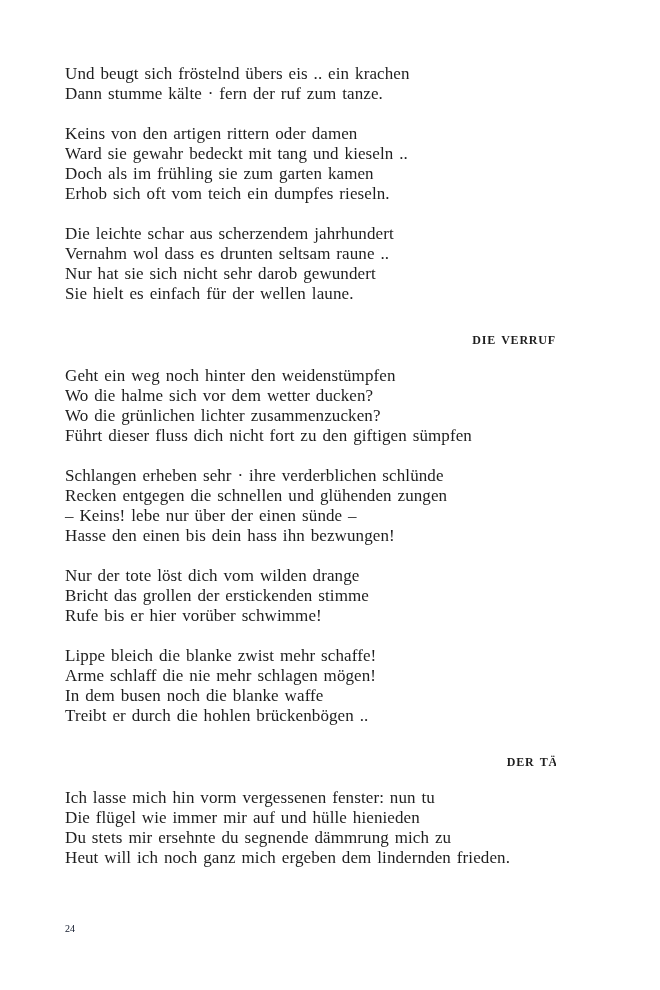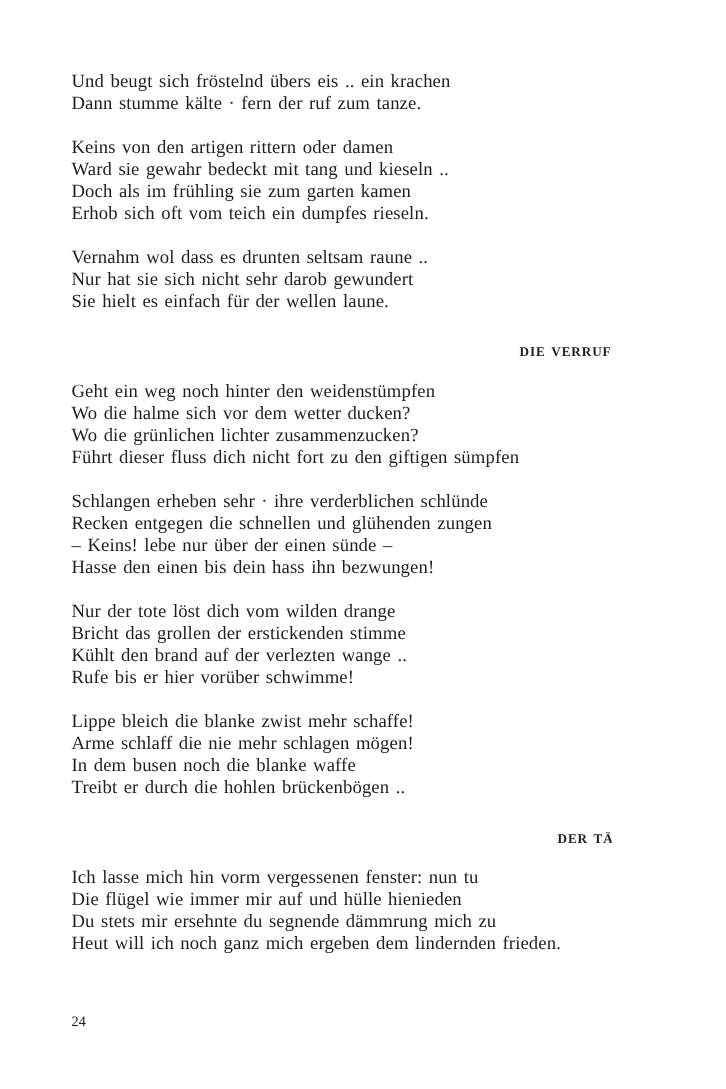--- a/index.html
+++ b/index.html
@@ -36,62 +36,62 @@
     margin: 26px 0 16px 0;
     text-align: right;
     font-weight: bold;
     font-size: 12px;
     letter-spacing: 0.8px;
   }
   .page-number {
     position: absolute;
     left: 65px;
     top: 921px;
-    font-size: 13px;
+    font-size: 10px;
     line-height: 16px;
     color: #0f172a;
   }
 </style>
 </head>
 <body>
 
 <div class="page">
   <div class="text-block" id="poem-text">
       <div class="stanza">
         <div class="line">Und beugt sich fröstelnd übers eis .. ein krachen</div>
         <div class="line">Dann stumme kälte · fern der ruf zum tanze.</div>
       </div>
       <div class="stanza">
         <div class="line">Keins von den artigen rittern oder damen</div>
         <div class="line">Ward sie gewahr bedeckt mit tang und kieseln ..</div>
         <div class="line">Doch als im frühling sie zum garten kamen</div>
         <div class="line">Erhob sich oft vom teich ein dumpfes rieseln.</div>
       </div>
       <div class="stanza">
+        <div class="line">Die leichte schar aus scherzendem jahrhundert</div>
         <div class="line">Vernahm wol dass es drunten seltsam raune ..</div>
         <div class="line">Nur hat sie sich nicht sehr darob gewundert</div>
         <div class="line">Sie hielt es einfach für der wellen laune.</div>
       </div>
       <div class="poem-heading">DIE VERRUFUNG</div>
       <div class="stanza">
         <div class="line">Geht ein weg noch hinter den weidenstümpfen</div>
         <div class="line">Wo die halme sich vor dem wetter ducken?</div>
         <div class="line">Wo die grünlichen lichter zusammenzucken?</div>
         <div class="line">Führt dieser fluss dich nicht fort zu den giftigen sümpfen</div>
       </div>
       <div class="stanza">
         <div class="line">Schlangen erheben sehr · ihre verderblichen schlünde</div>
         <div class="line">Recken entgegen die schnellen und glühenden zungen</div>
         <div class="line">– Keins! lebe nur über der einen sünde –</div>
         <div class="line">Hasse den einen bis dein hass ihn bezwungen!</div>
       </div>
       <div class="stanza">
         <div class="line">Nur der tote löst dich vom wilden drange</div>
         <div class="line">Bricht das grollen der erstickenden stimme</div>
-        <div class="line">Kühlt den brand auf der verlezten wange ..</div>
         <div class="line">Rufe bis er hier vorüber schwimme!</div>
       </div>
       <div class="stanza">
         <div class="line">Lippe bleich die blanke zwist mehr schaffe!</div>
         <div class="line">Arme schlaff die nie mehr schlagen mögen!</div>
         <div class="line">In dem busen noch die blanke waffe</div>
         <div class="line">Treibt er durch die hohlen brückenbögen ..</div>
       </div>
       <div class="poem-heading">DER TÄTER</div>
       <div class="stanza">

